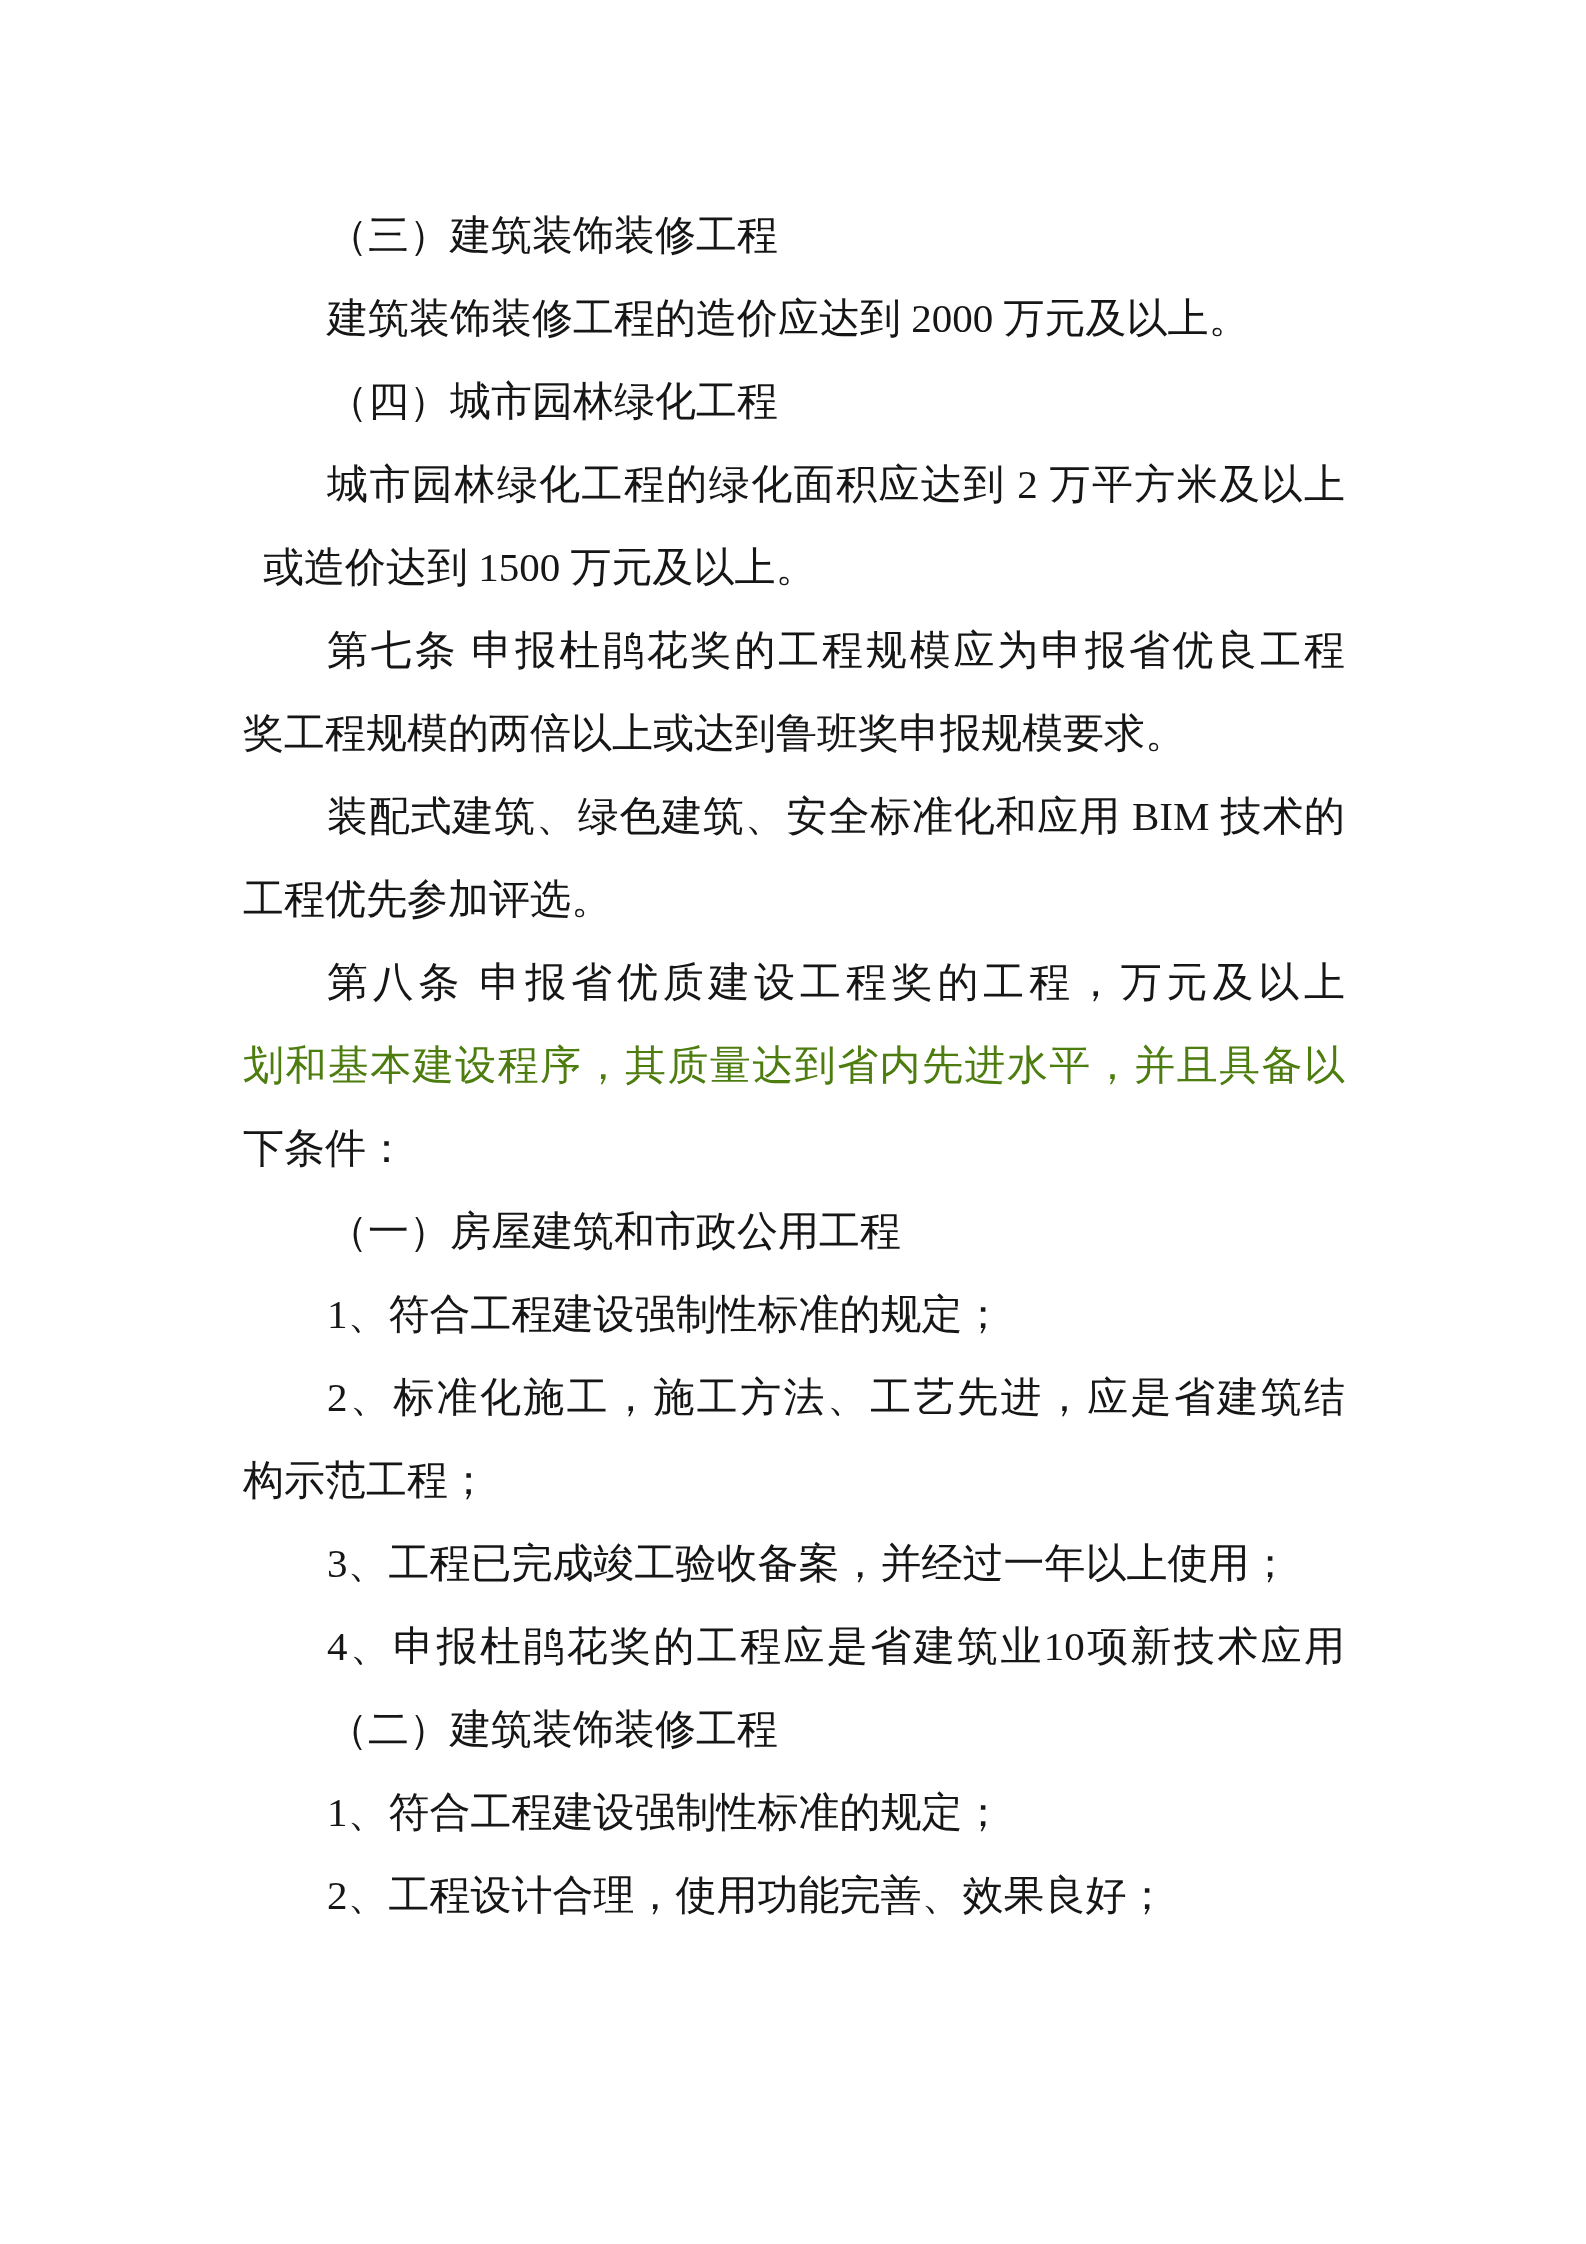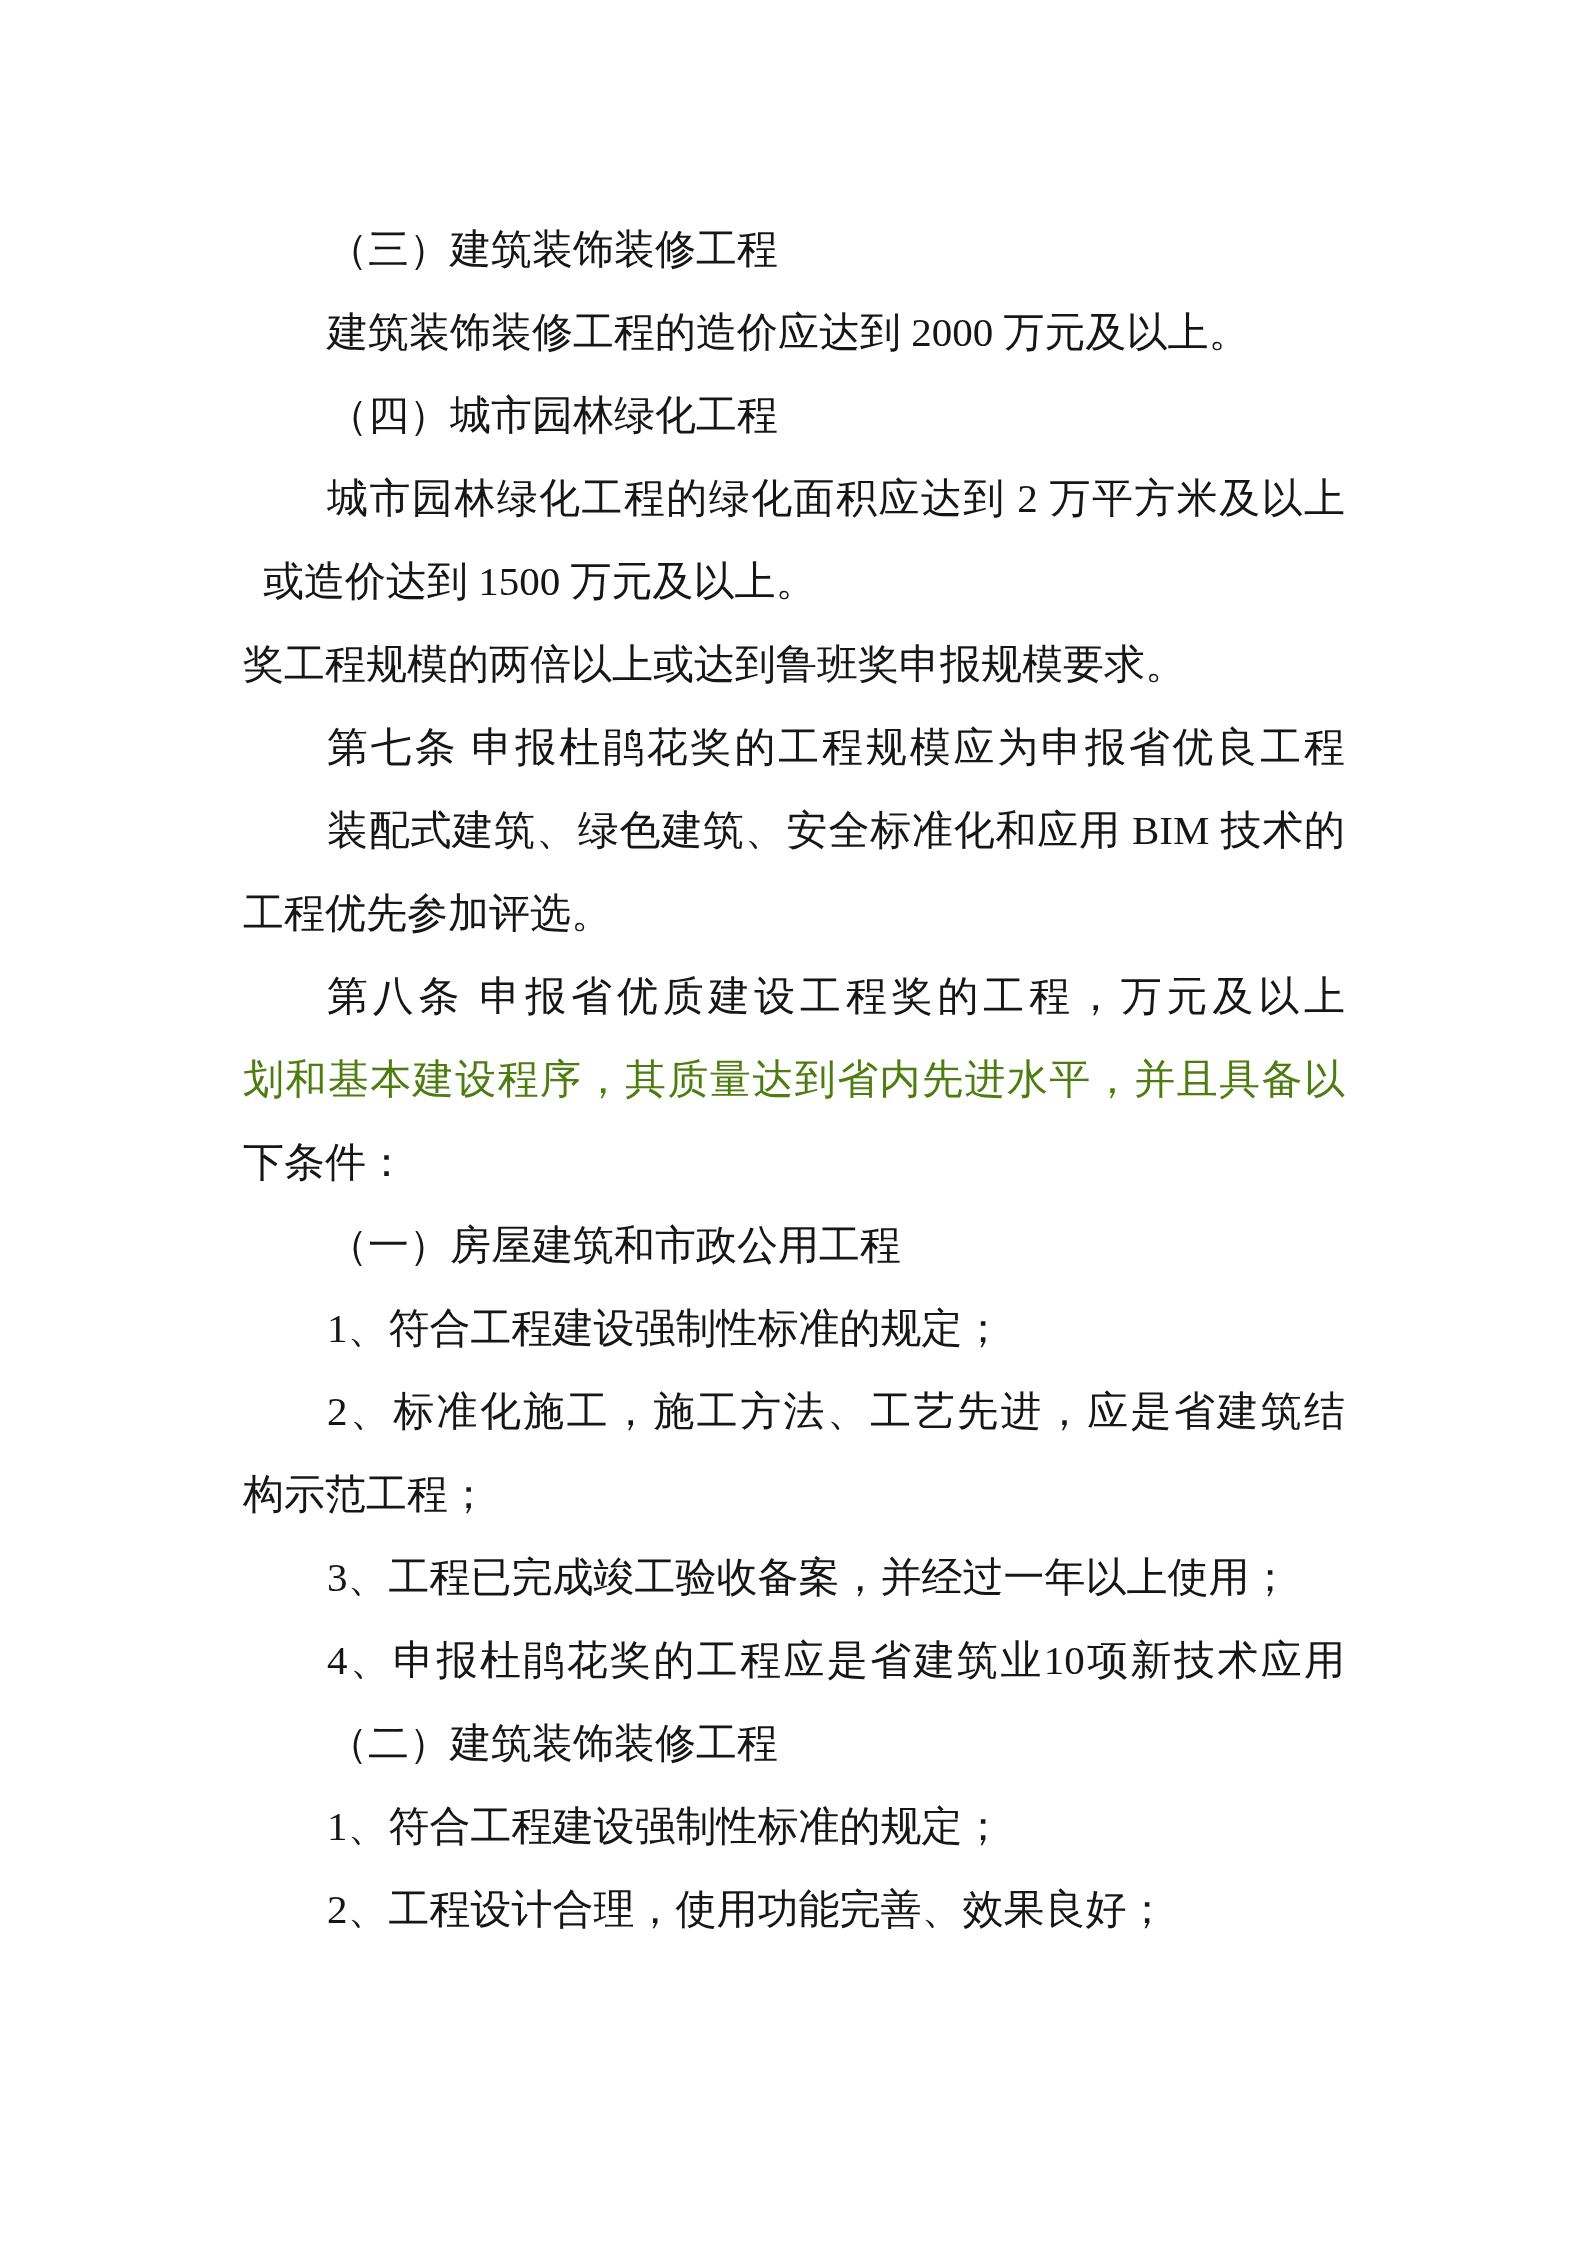--- a/index.html
+++ b/index.html
@@ -10,21 +10,21 @@
   .page {
     position: relative;
     width: 1586px;
     height: 2244px;
     background: #ffffff;
     overflow: hidden;
   }
   .text-block {
     position: absolute;
     left: 243px;
-    top: 208px;
+    top: 194px;
     width: 1102px;
   }
   .line {
     font-family: "Liberation Serif", "DejaVu Serif", serif;
     font-size: 41px;
     color: #161616;
     height: 83px;
     line-height: 83px;
     white-space: pre;
     font-weight: 400;
@@ -41,22 +41,22 @@
 </head>
 <body>
 
 <div class="page" style="background: rgb(255, 255, 255);">
   <div class="text-block" id="lines-container">
       <div class="line indent" style="color: rgb(22, 22, 22);">（三）建筑装饰装修工程</div>
       <div class="line indent" style="color: rgb(22, 22, 22);">建筑装饰装修工程的造价应达到 2000 万元及以上。</div>
       <div class="line indent" style="color: rgb(22, 22, 22);">（四）城市园林绿化工程</div>
       <div class="line indent justify" style="color: rgb(22, 22, 22);">城市园林绿化工程的绿化面积应达到 2 万平方米及以上</div>
       <div class="line" style="color: rgb(22, 22, 22); margin-left: 20px;">或造价达到 1500 万元及以上。</div>
+      <div class="line indent justify" style="color: rgb(22, 22, 22);">第七条 申报杜鹃花奖的工程规模应为申报省优良工程</div>
       <div class="line" style="color: rgb(22, 22, 22);">奖工程规模的两倍以上或达到鲁班奖申报规模要求。</div>
-      <div class="line indent justify" style="color: rgb(22, 22, 22);">第七条 申报杜鹃花奖的工程规模应为申报省优良工程</div>
       <div class="line indent justify" style="color: rgb(22, 22, 22);">装配式建筑、绿色建筑、安全标准化和应用 BIM 技术的</div>
       <div class="line" style="color: rgb(22, 22, 22);">工程优先参加评选。</div>
       <div class="line indent justify" style="color: rgb(22, 22, 22);">第八条 申报省优质建设工程奖的工程，万元及以上</div>
       <div class="line justify" style="color: #4d7c0f;">划和基本建设程序，其质量达到省内先进水平，并且具备以</div>
       <div class="line" style="color: rgb(22, 22, 22);">下条件：</div>
       <div class="line indent" style="color: rgb(22, 22, 22);">（一）房屋建筑和市政公用工程</div>
       <div class="line indent" style="color: rgb(22, 22, 22);">1、符合工程建设强制性标准的规定；</div>
       <div class="line indent justify" style="color: rgb(22, 22, 22);">2、标准化施工，施工方法、工艺先进，应是省建筑结</div>
       <div class="line" style="color: rgb(22, 22, 22);">构示范工程；</div>
       <div class="line indent" style="color: rgb(22, 22, 22);">3、工程已完成竣工验收备案，并经过一年以上使用；</div>

